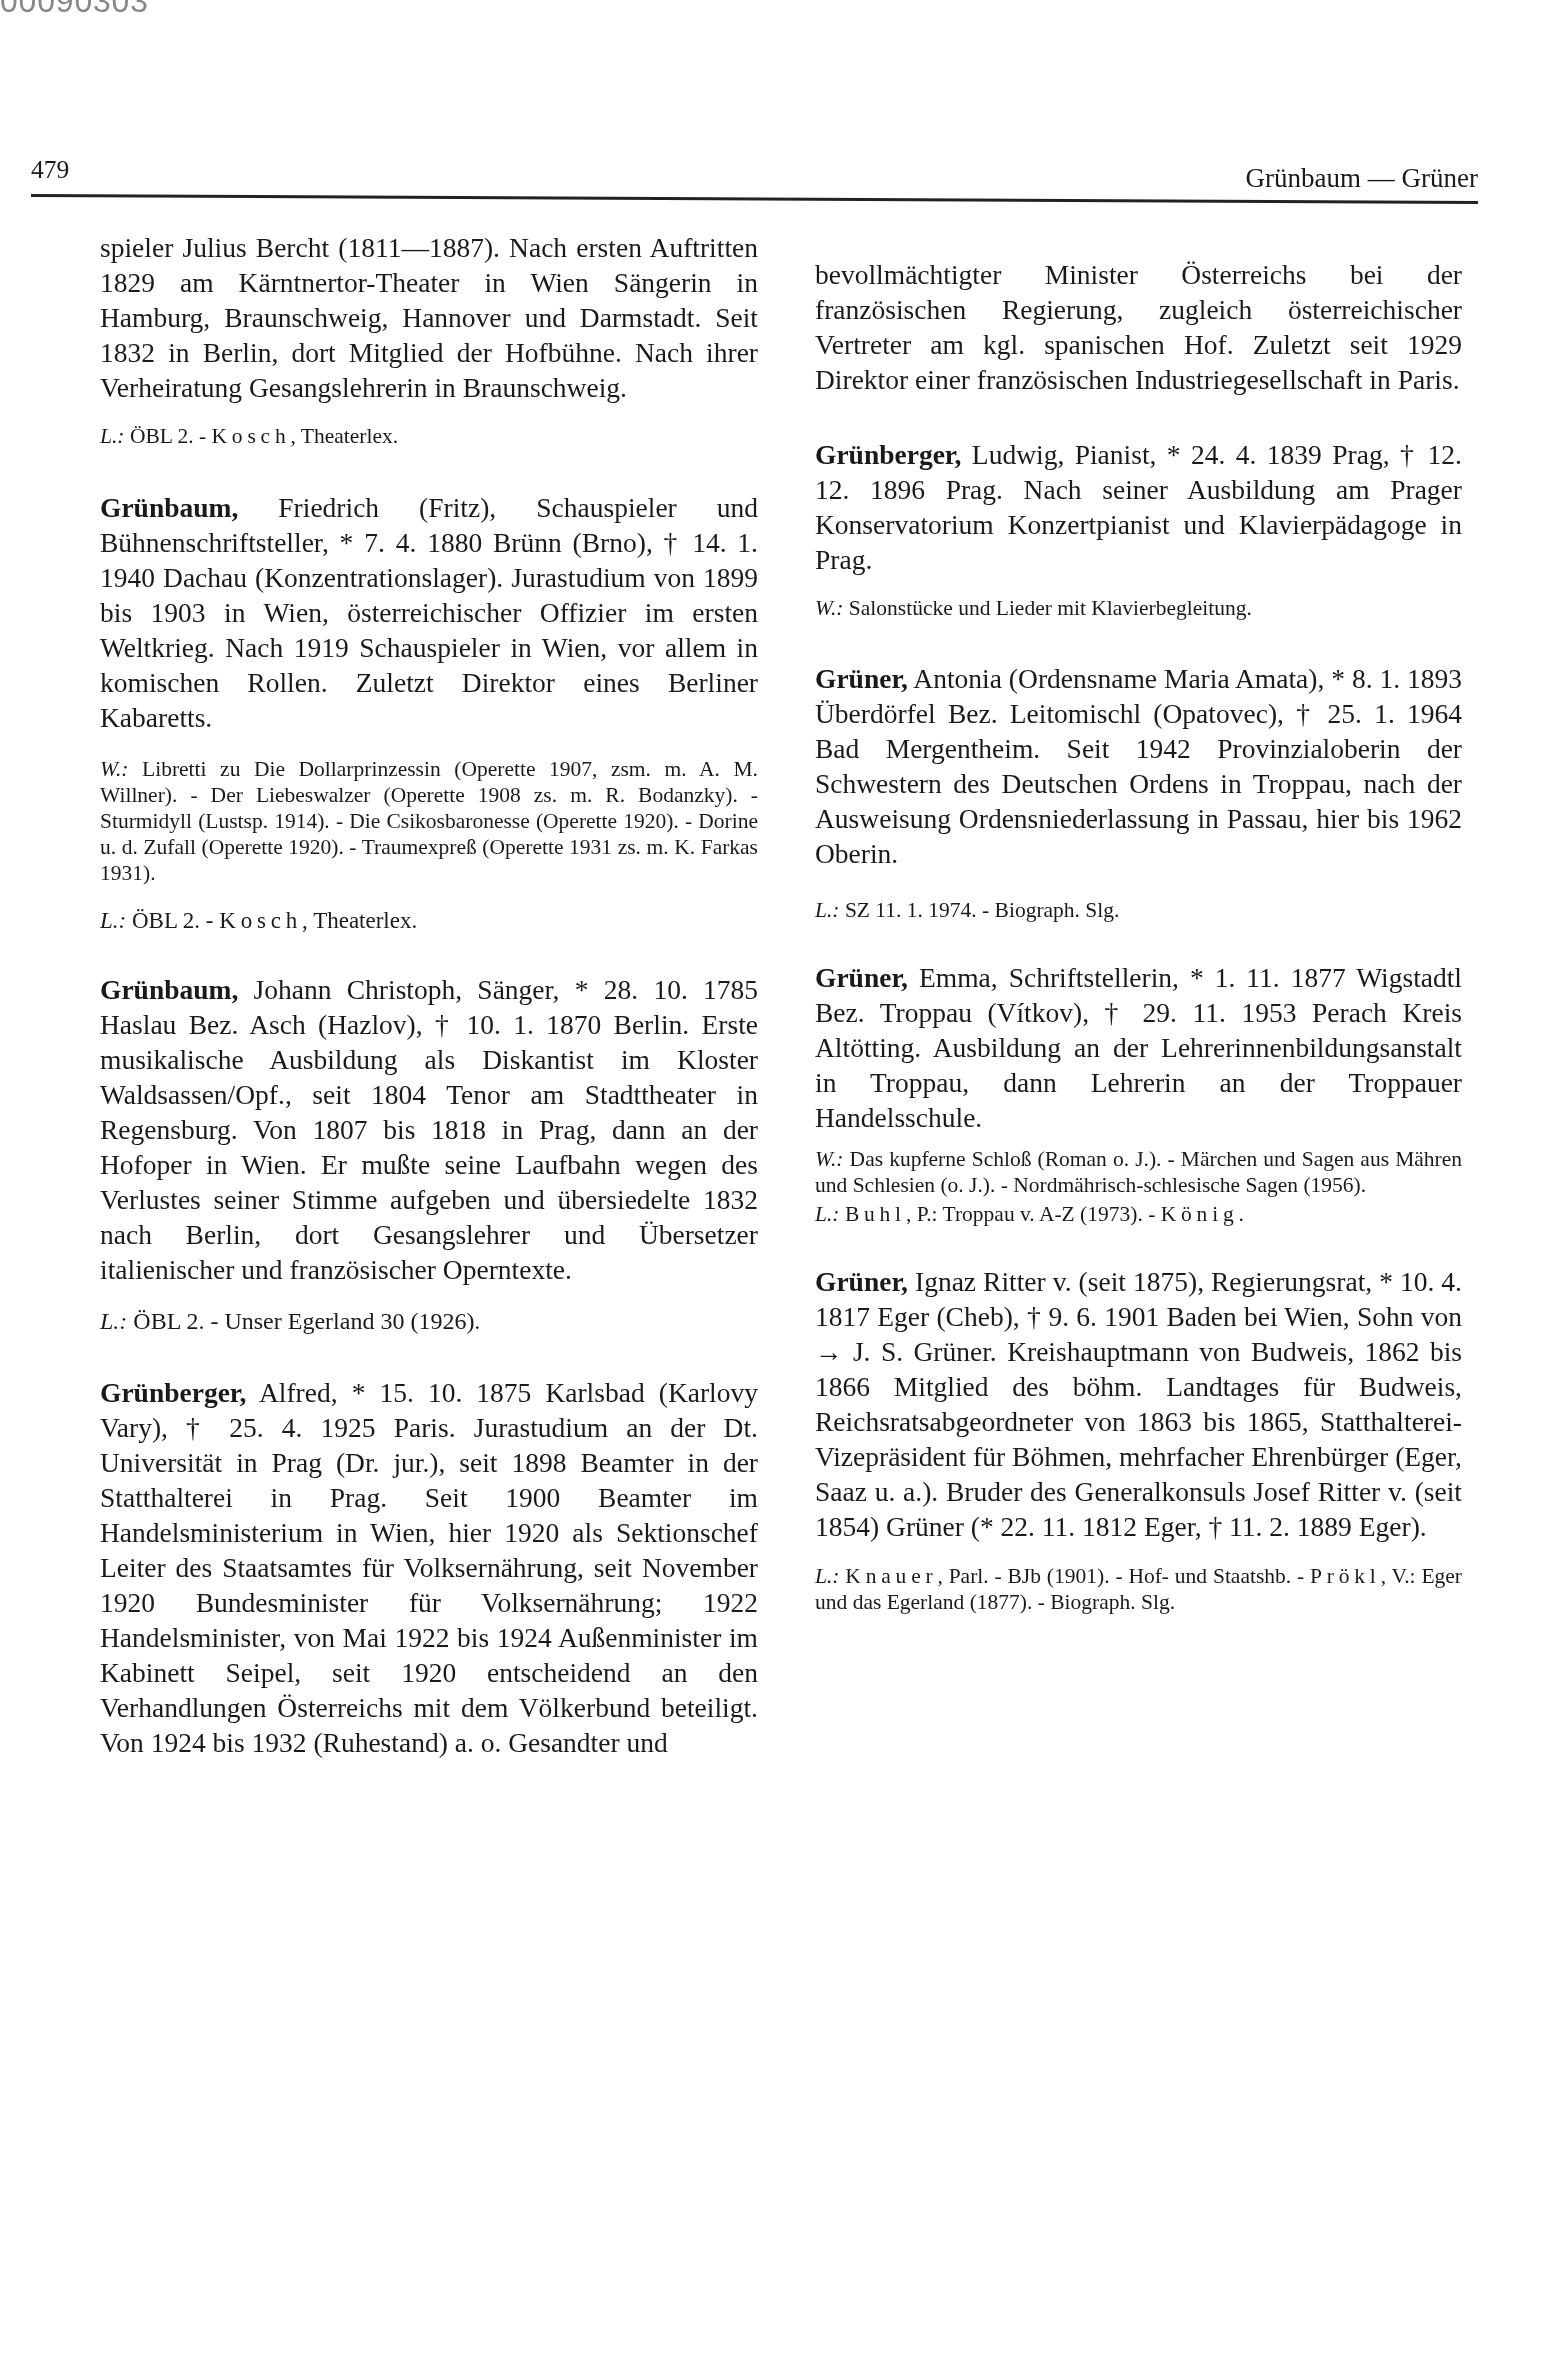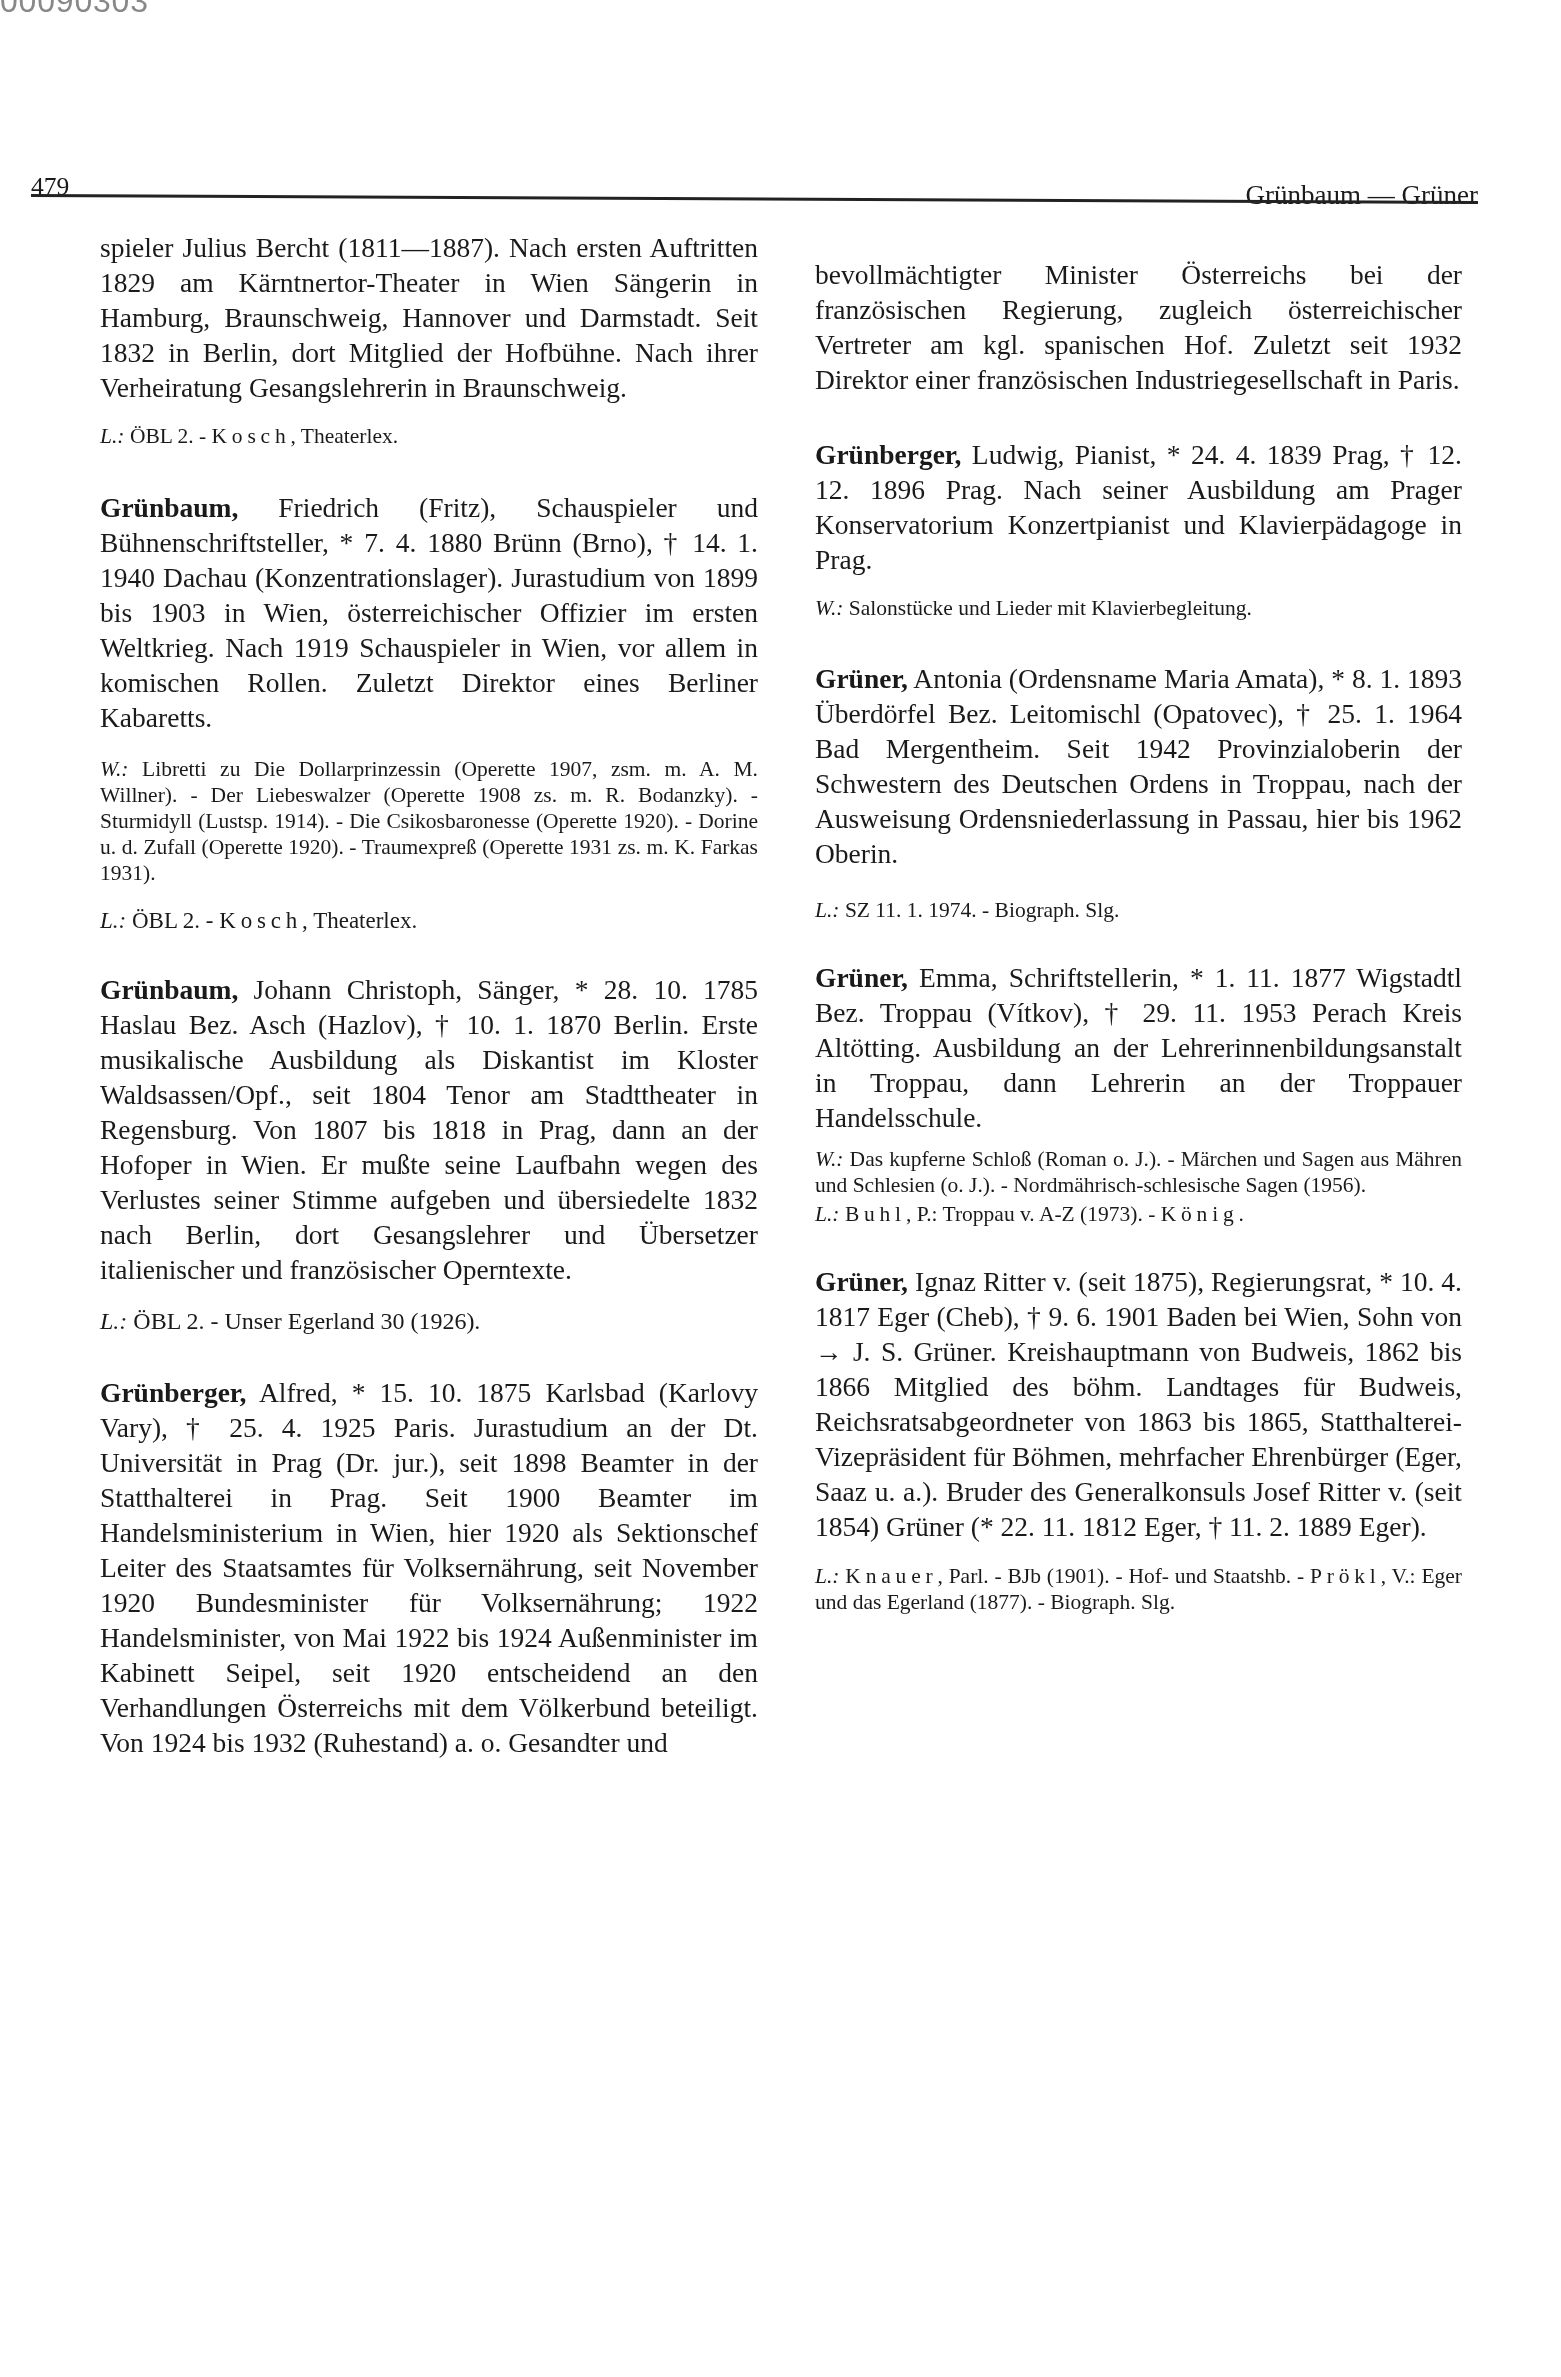--- a/index.html
+++ b/index.html
@@ -20,21 +20,21 @@
     left: 0;
     top: -17.5px;
     font-family: "Liberation Sans", sans-serif;
     font-size: 32px;
     color: #888;
     letter-spacing: 0.8px;
   }
   .page-header {
     position: absolute;
     left: 31px;
-    top: 172px;
+    top: 155px;
     width: 1447px;
     height: 44px;
   }
   .page-number {
     position: absolute;
     left: 0;
     top: 0;
     font-size: 25.5px;
   }
   .running-head {
@@ -130,21 +130,21 @@
     <p class="body-text">
       <span class="head-name">Grünberger,</span>
       <span>Alfred, * 15. 10. 1875 Karlsbad (Karlovy Vary), † 25. 4. 1925 Paris. Jurastudium an der Dt. Universität in Prag (Dr. jur.), seit 1898 Beamter in der Statthalterei in Prag. Seit 1900 Beamter im Handelsministerium in Wien, hier 1920 als Sektionschef Leiter des Staatsamtes für Volksernährung, seit November 1920 Bundesminister für Volksernährung; 1922 Handelsminister, von Mai 1922 bis 1924 Außenminister im Kabinett Seipel, seit 1920 entscheidend an den Verhandlungen Österreichs mit dem Völkerbund beteiligt. Von 1924 bis 1932 (Ruhestand) a. o. Gesandter und</span>
     </p>
   </div>
 </div>
 
 <div class="column col-right">
 
   <div class="entry" style="margin-top:27px">
-    <p class="body-text">bevollmächtigter Minister Österreichs bei der französischen Regierung, zugleich österreichischer Vertreter am kgl. spanischen Hof. Zuletzt seit 1932 Direktor einer französischen Industriegesellschaft in Paris.</p>
+    <p class="body-text">bevollmächtigter Minister Österreichs bei der französischen Regierung, zugleich österreichischer Vertreter am kgl. spanischen Hof. Zuletzt seit 1929 Direktor einer französischen Industriegesellschaft in Paris.</p>
   </div>
 
   <div class="entry" style="margin-top:40px">
     <p class="body-text">
       <span class="head-name">Grünberger,</span>
       <span>Ludwig, Pianist, * 24. 4. 1839 Prag, † 12. 12. 1896 Prag. Nach seiner Ausbildung am Prager Konservatorium Konzertpianist und Klavierpädagoge in Prag.</span>
     </p>
     <p class="sub">
       <span class="tag">W.:</span>
       <span>Salonstücke und Lieder mit Klavierbegleitung.</span>

